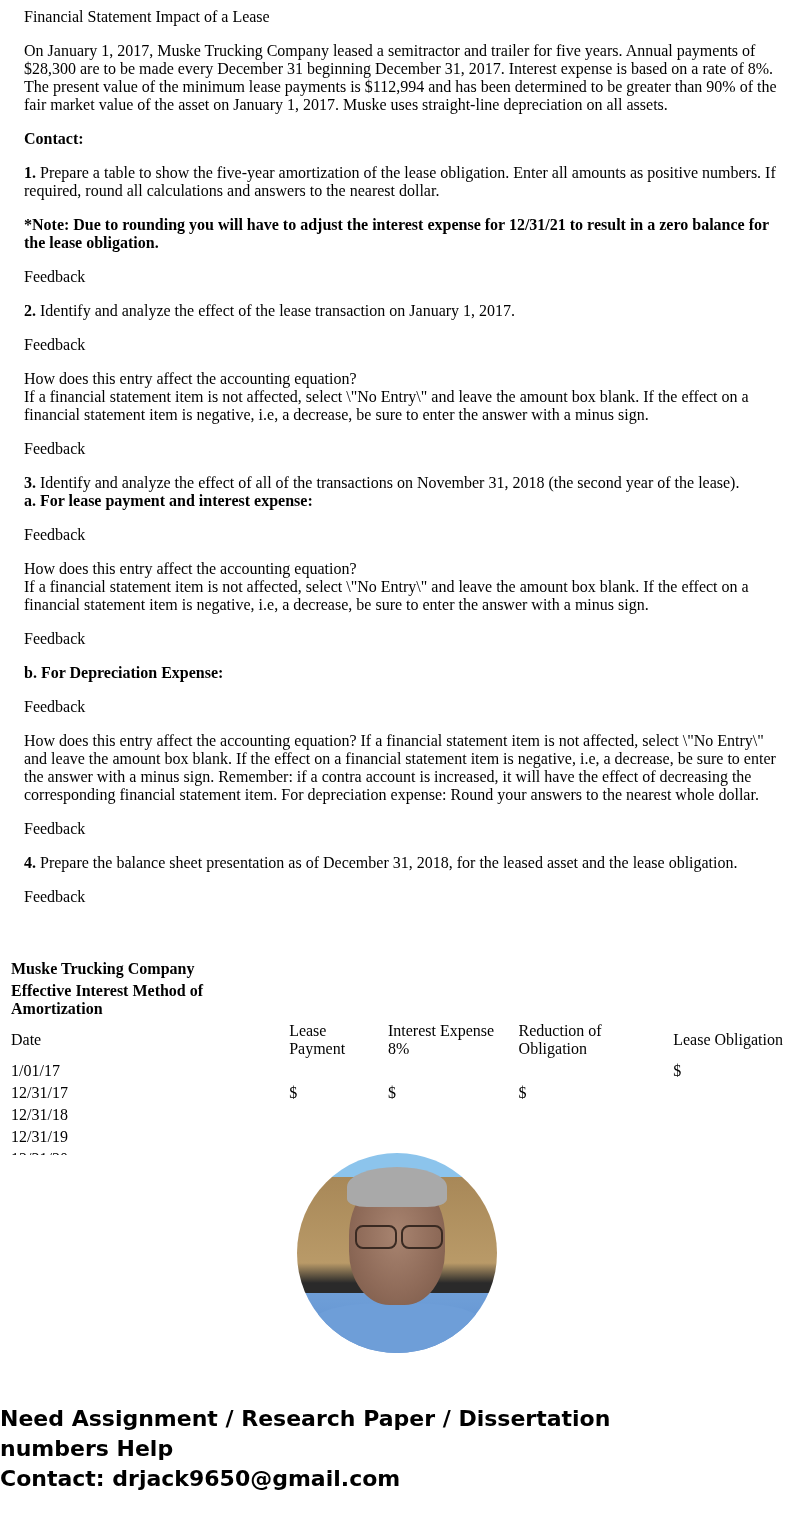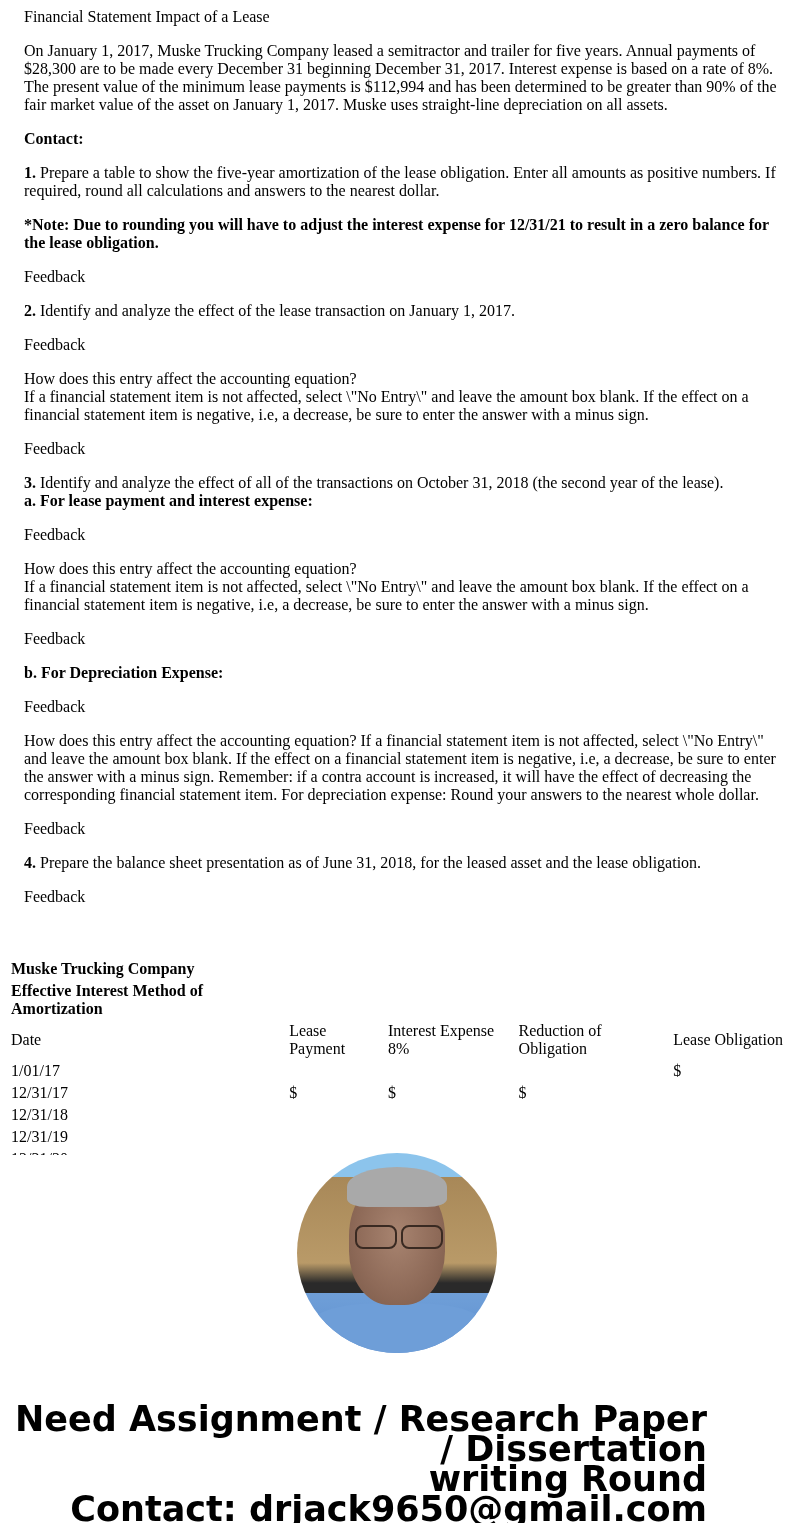--- a/index.html
+++ b/index.html
@@ -54,50 +54,50 @@
     border: 2px solid #3a2a22; border-radius: 8px;
   }
   .photo .glasses-l { left: 58px; }
   .photo .glasses-r { left: 104px; }
   .photo .shirt {
     position: absolute; left: 10px; top: 150px; width: 180px; height: 60px;
     background: #6e9ed8; border-radius: 40% 40% 0 0;
   }
   .footer {
     position: absolute; left: 0; top: 1404px; width: 707px;
-    text-align: right;
+    text-align: left;
     font-family: "DejaVu Sans", sans-serif;
     font-weight: bold;
-    font-size: 35px;
+    font-size: 22px;
     line-height: 30px;
   }
 </style>
 </head>
 <body>
 
 <div class="content">
   <p>Financial Statement Impact of a Lease</p>
   <p>On January 1, 2017, Muske Trucking Company leased a semitractor and trailer for five years. Annual payments of $28,300 are to be made every December 31 beginning December 31, 2017. Interest expense is based on a rate of 8%. The present value of the minimum lease payments is $112,994 and has been determined to be greater than 90% of the fair market value of the asset on January 1, 2017. Muske uses straight-line depreciation on all assets.</p>
   <p><b>Contact:</b></p>
   <p><b>1.</b><span> Prepare a table to show the five-year amortization of the lease obligation. Enter all amounts as positive numbers. If required, round all calculations and answers to the nearest dollar.</span></p>
   <p><b>*Note: Due to rounding you will have to adjust the interest expense for 12/31/21 to result in a zero balance for the lease obligation.</b></p>
   <p>Feedback</p>
   <p><b>2.</b><span> Identify and analyze the effect of the lease transaction on January 1, 2017.</span></p>
   <p>Feedback</p>
   <p><span>How does this entry affect the accounting equation?</span><br><span>If a financial statement item is not affected, select \"No Entry\" and leave the amount box blank. If the effect on a financial statement item is negative, i.e, a decrease, be sure to enter the answer with a minus sign.</span></p>
   <p>Feedback</p>
-  <p><b>3.</b><span> Identify and analyze the effect of all of the transactions on October 31, 2018 (the second year of the lease).</span><br><b>a. For lease payment and interest expense:</b></p>
+  <p><b>3.</b><span> Identify and analyze the effect of all of the transactions on November 31, 2018 (the second year of the lease).</span><br><b>a. For lease payment and interest expense:</b></p>
   <p>Feedback</p>
   <p><span>How does this entry affect the accounting equation?</span><br><span>If a financial statement item is not affected, select \"No Entry\" and leave the amount box blank. If the effect on a financial statement item is negative, i.e, a decrease, be sure to enter the answer with a minus sign.</span></p>
   <p>Feedback</p>
   <p><b>b. For Depreciation Expense:</b></p>
   <p>Feedback</p>
   <p>How does this entry affect the accounting equation? If a financial statement item is not affected, select \"No Entry\" and leave the amount box blank. If the effect on a financial statement item is negative, i.e, a decrease, be sure to enter the answer with a minus sign. Remember: if a contra account is increased, it will have the effect of decreasing the corresponding financial statement item. For depreciation expense: Round your answers to the nearest whole dollar.</p>
   <p>Feedback</p>
-  <p><b>4.</b><span> Prepare the balance sheet presentation as of June 31, 2018, for the leased asset and the lease obligation.</span></p>
+  <p><b>4.</b><span> Prepare the balance sheet presentation as of December 31, 2018, for the leased asset and the lease obligation.</span></p>
   <p>Feedback</p>
 </div>
 
 <div class="table-wrap">
   <table>
     <tbody>
         <tr>
       <td class="ttl c0">Muske Trucking Company</td>
       <td class="c1"></td>
           <td class="c2"></td>
@@ -160,15 +160,15 @@
 <div class="photo">
   <div class="shirt"></div>
   <div class="face"></div>
   <div class="hair"></div>
   <div class="glasses-l"></div>
   <div class="glasses-r"></div>
 </div>
 
 <div class="footer">
   <div>Need Assignment / Research Paper / Dissertation</div>
-  <div>writing Round</div>
+  <div>numbers Help</div>
   <div>Contact: drjack9650@gmail.com</div>
 </div>
 
 </body></html>

